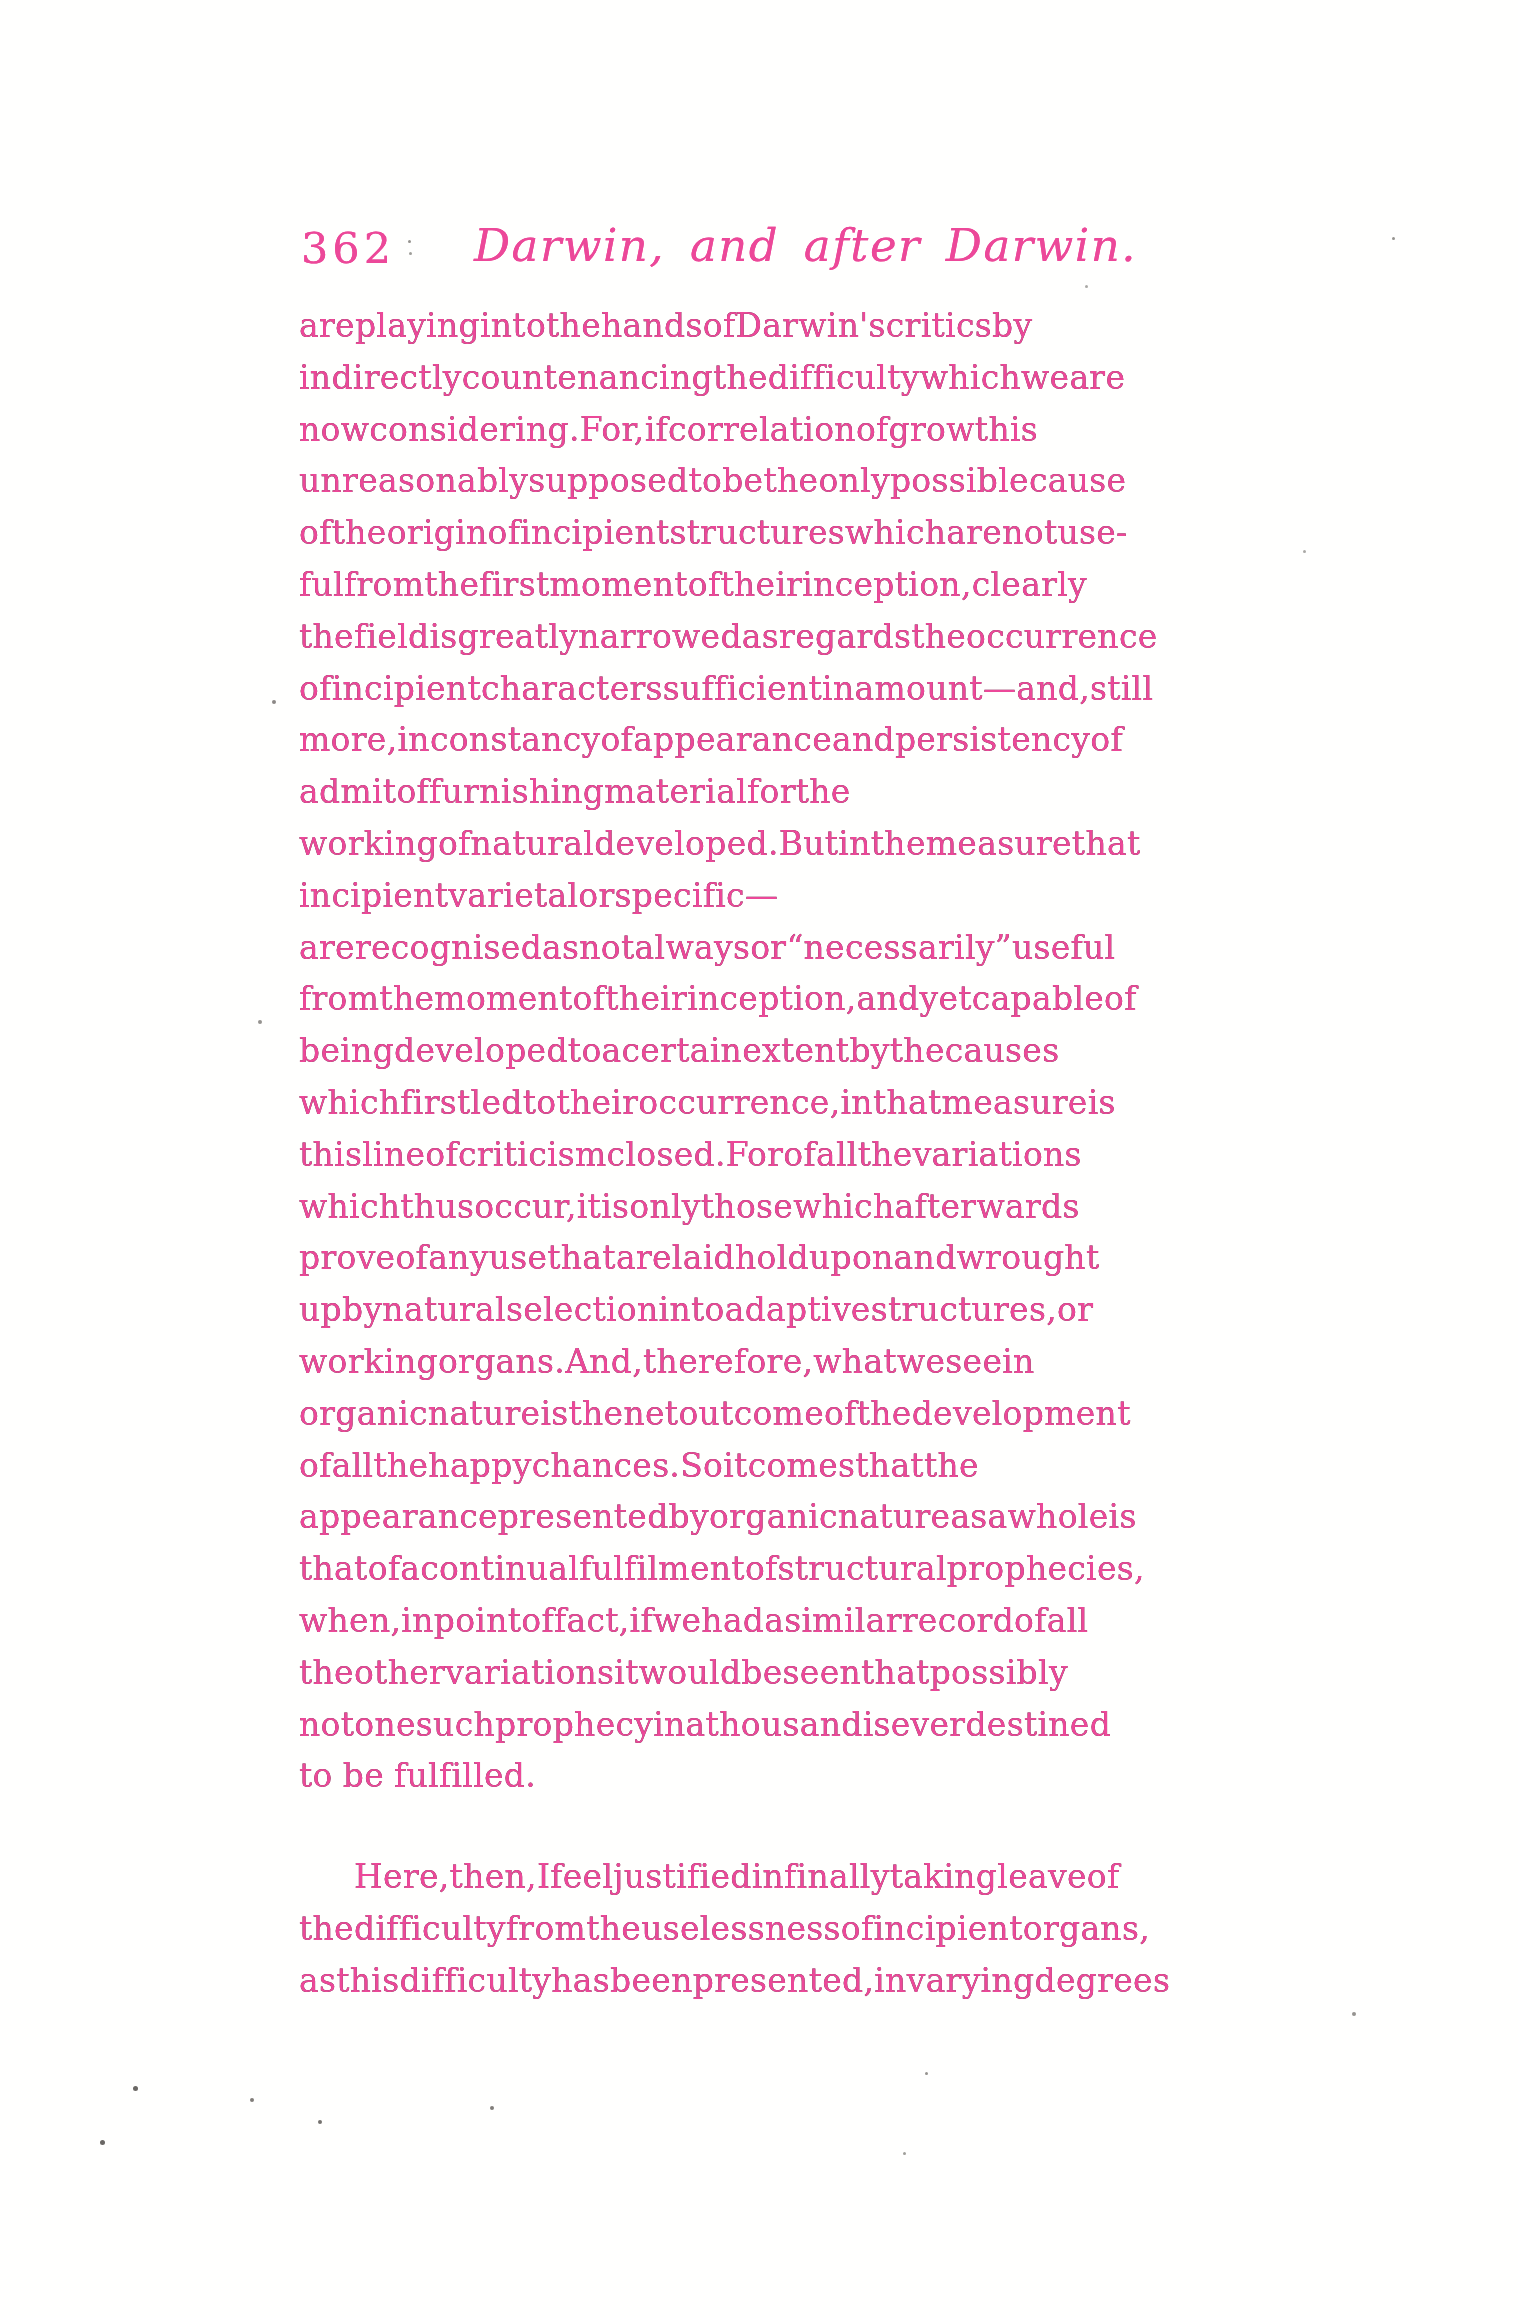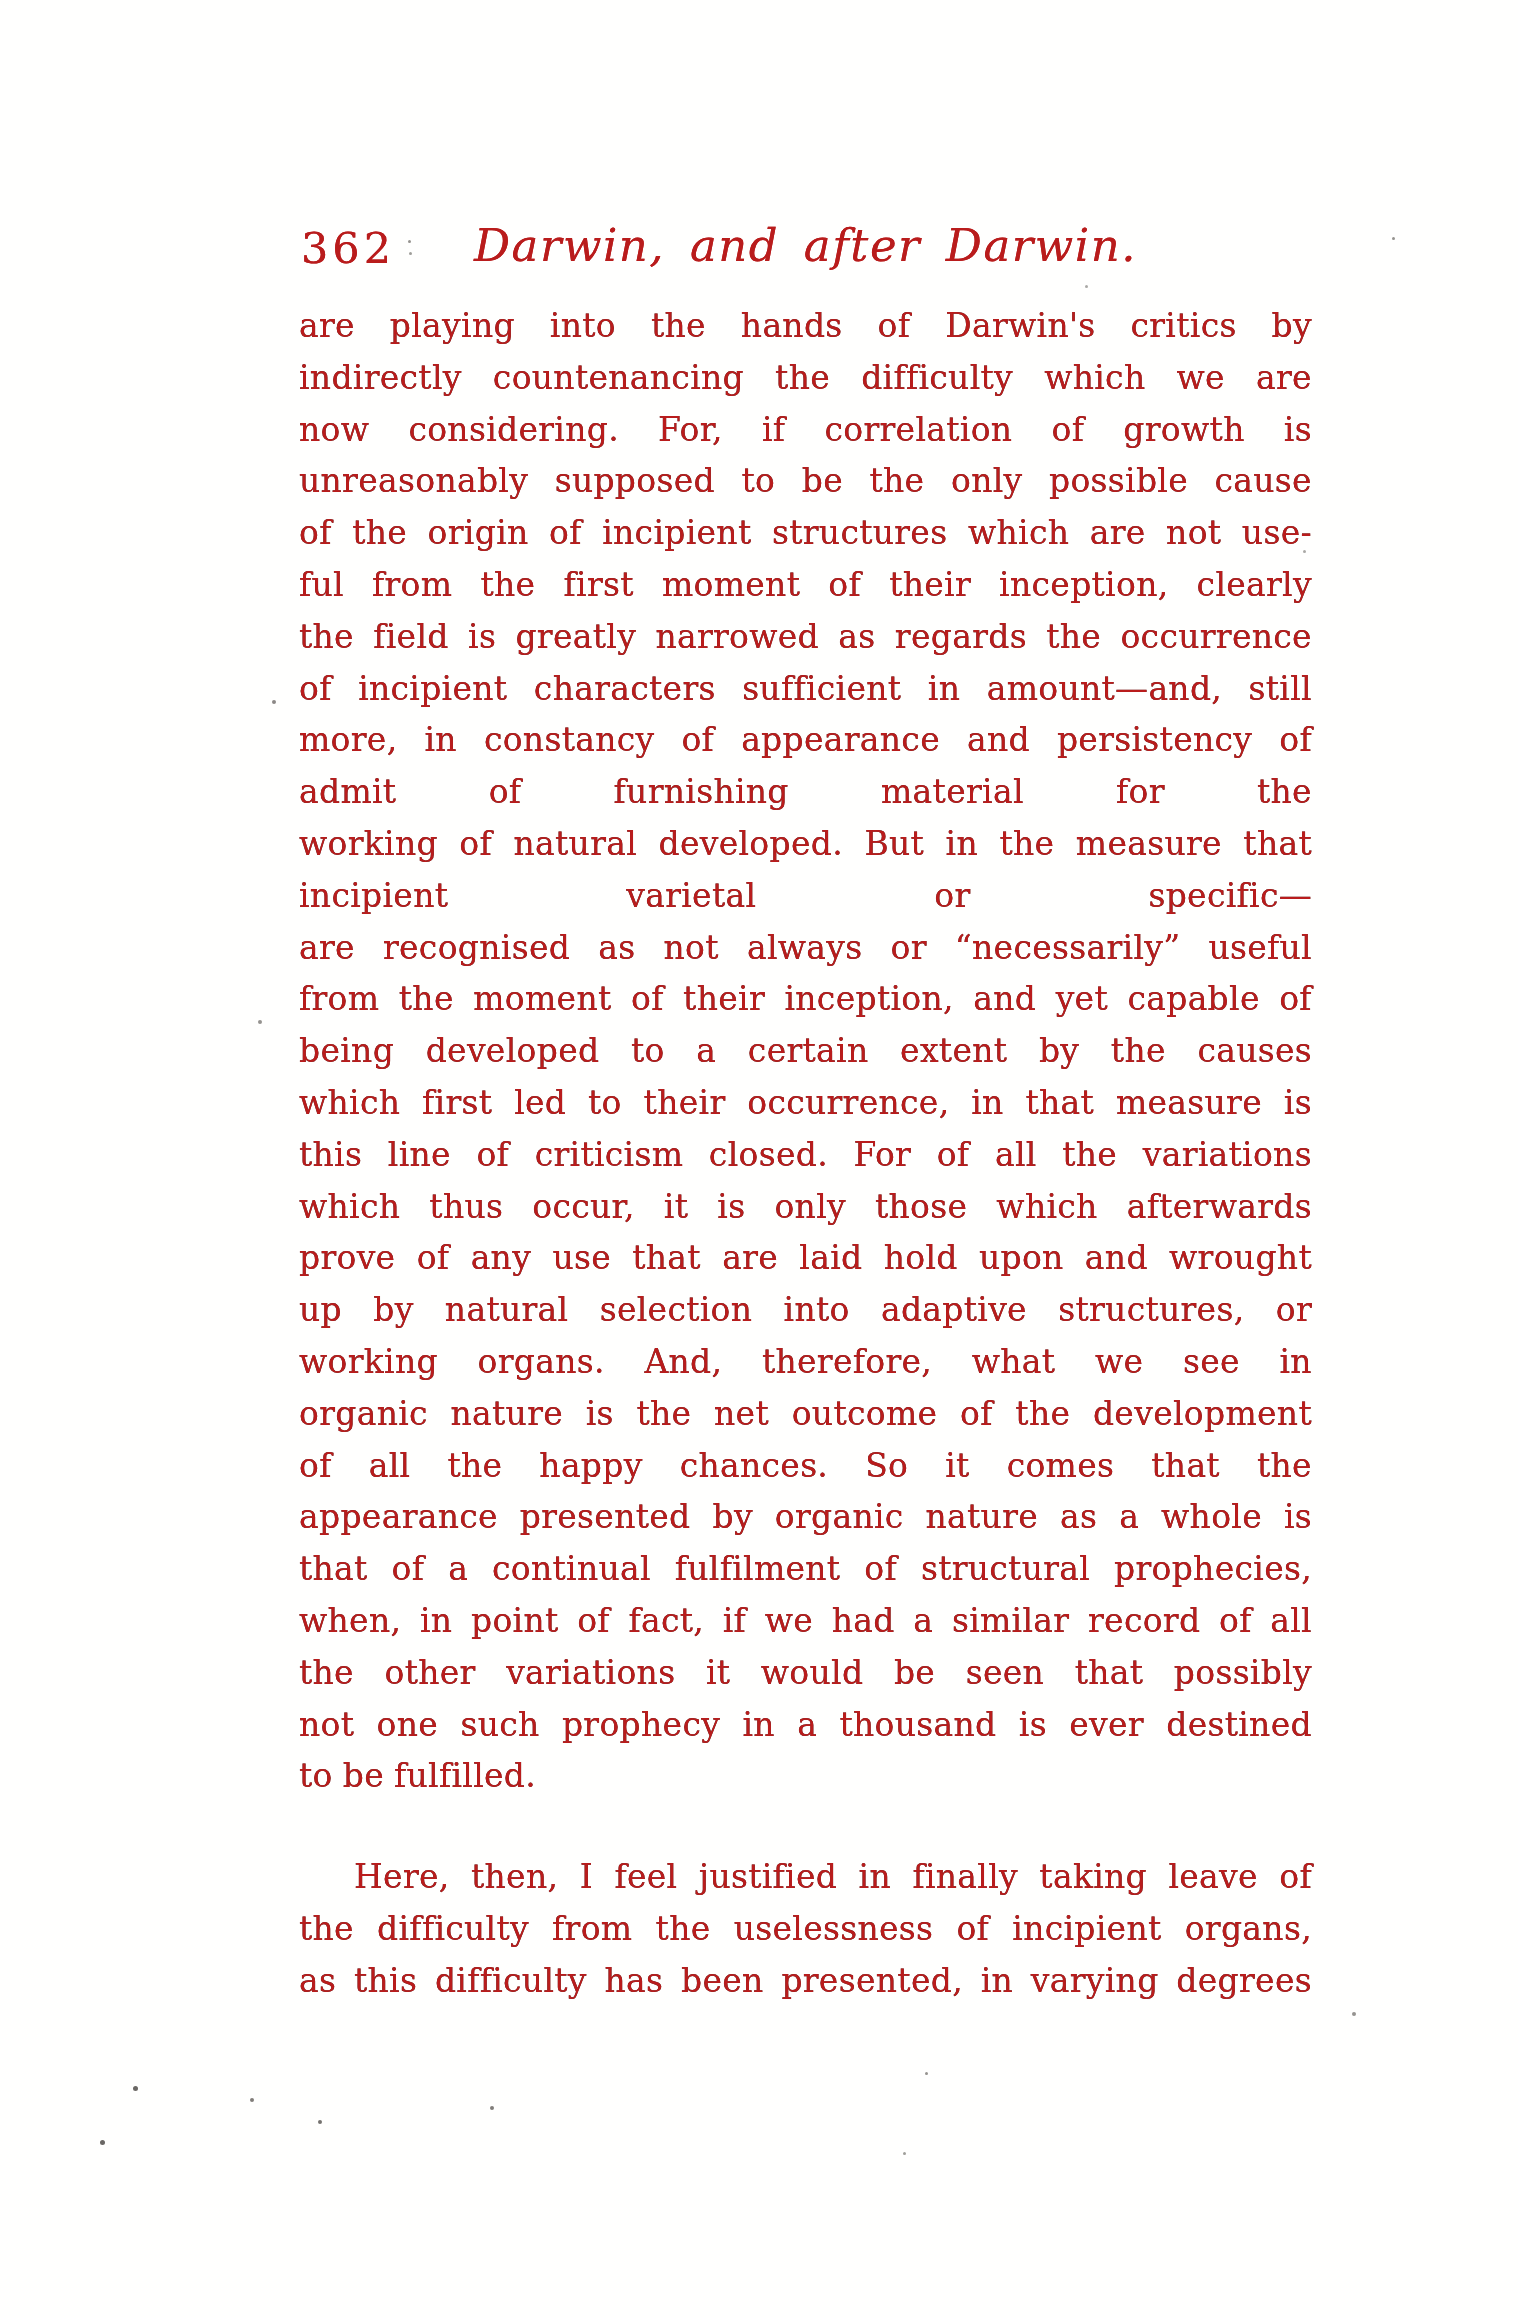--- a/index.html
+++ b/index.html
@@ -1,21 +1,21 @@
 <!DOCTYPE html>
 <html><head>
 <meta charset="utf-8">
 <style>
   html,body{margin:0;padding:0}
   body{
     width:1518px;height:2318px;position:relative;
     background:#ffffff;overflow:hidden;
     font-family:"DejaVu Serif", serif;
   }
-  .page{position:absolute;inset:0;background:#fffffe;color:#b91c1c}
+  .page{position:absolute;inset:0;background:#fffffe;color:#ec4899}
 
   
   .header{position:absolute;top:222px;left:299px;width:1013px;height:64px}
   .pagenum{
     position:absolute;left:2px;top:2px;
     font-size:43px;line-height:48px;letter-spacing:4px;
     text-shadow:0 0 .5px currentColor;
   }
   .running-title{
     position:absolute;left:50%;top:-2px;transform:translateX(-50%);
@@ -23,21 +23,21 @@
     letter-spacing:1.5px;word-spacing:9px;white-space:nowrap;
     text-shadow:0 0 .5px currentColor;
   }
 
   
   .body-block{position:absolute;left:299px;top:0;width:1013px}
   .para{position:absolute;left:0;width:100%}
   .para-1{top:300px}
   .para-2{top:1851px}
   .line{
-    display:flex;justify-content:space-between;
+    display:flex;justify-content:flex-start;
     height:51.8px;line-height:51.8px;
     font-size:33px;letter-spacing:.3px;white-space:nowrap;
     text-shadow:0 0 .55px rgba(20,16,12,.85);
   }
   .line span{flex:0 0 auto}
   .para-1 .line.last{justify-content:flex-start;column-gap:10px}
   .para-2 .line.first{padding-left:55px}
 
   
   .speck{position:absolute;background:#2b2722;border-radius:50%}

